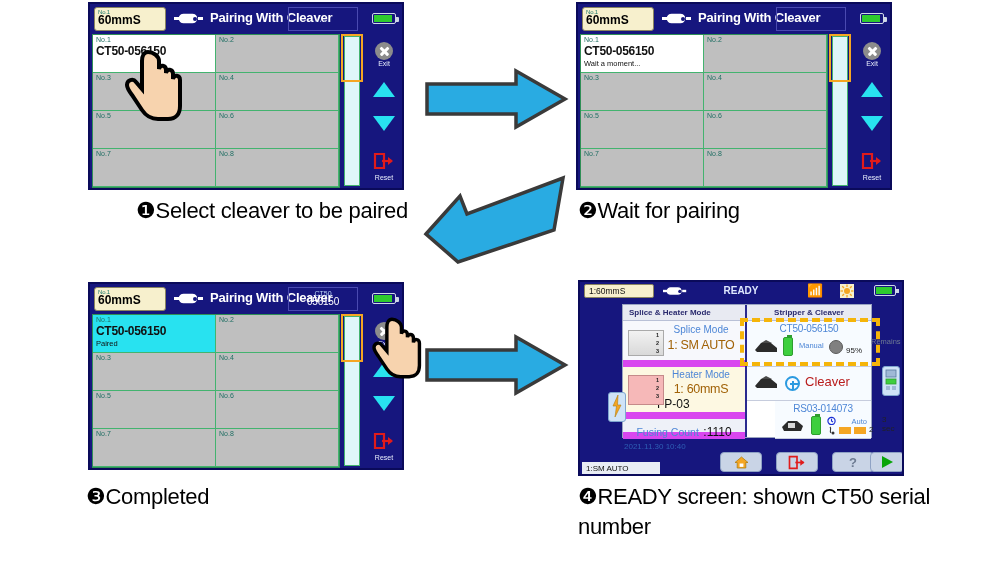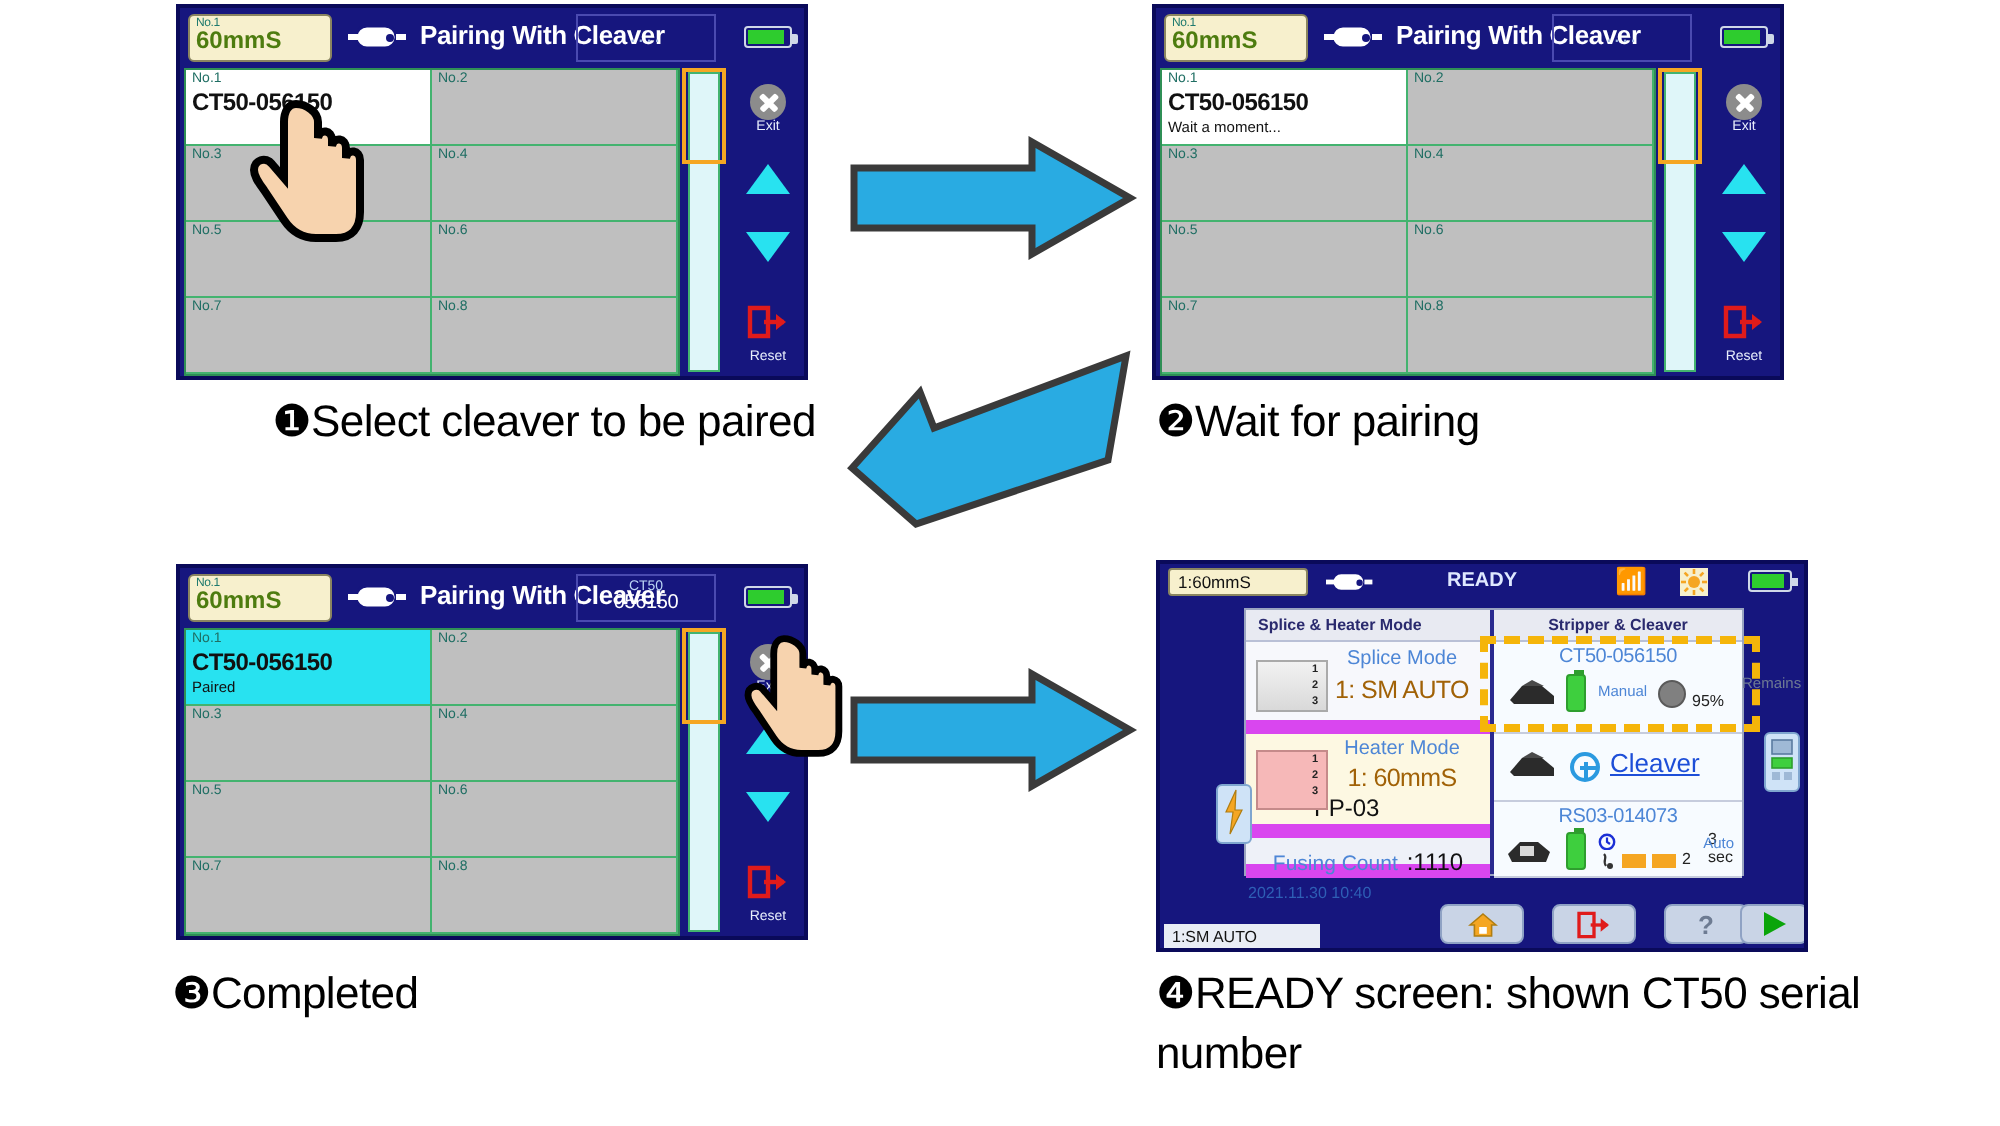--- a/index.html
+++ b/index.html
@@ -30,21 +30,21 @@
   .mode-chip {
     position: absolute; left: 4px; top: 3px;
     width: 72px; height: 24px;
     background: #f7f0cd;
     border: 1px solid #8a8560;
     border-radius: 3px;
     line-height: 1;
     padding: 1px 3px;
   }
   .mode-chip .mc-sm { font-size: 6px; color: #1f7a6e; display:block; letter-spacing: -0.2px;}
-  .mode-chip .mc-lg { font-size: 12px; color: #4d7c0f; font-weight: 600; display:block; margin-top:-1px;}
+  .mode-chip .mc-lg { font-size: 12px; color: #000000; font-weight: 600; display:block; margin-top:-1px;}
 
   .sleeve-ico {
     position: absolute; left: 84px; top: 7px;
     width: 30px; height: 15px;
   }
   .phdr-title {
     position: absolute; left: 120px; top: 6px;
     color: #ffffff; font-size: 13px; font-weight: 600;
     letter-spacing: -0.2px;
   }
@@ -176,36 +176,36 @@
   .num123 { position:absolute; font-size:5.5px; color:#222; line-height:5.5px; font-weight:700;}
   .lbl-blue { color:#4d86d6; font-size:10px; text-align:center; }
   .val-dark { color:#a16207; font-size:12.5px; text-align:center; letter-spacing:-0.3px;}
   .val-dark2 { color:#111; font-size:12px; text-align:left; }
   .count-lbl { color:#4d86d6; font-size:10.5px; }
   .count-val { color:#111; font-size:12px; }
 
   .rrow { position:relative; border-bottom:1px solid #c6ccdd; }
   .rrow-1 { height:46px; background:#f7fbff; }
   .rrow-2 { height:34px; background:#f7fbff; }
-  .rrow-3 { height:38px; background:#f7fbff; }
+  .rrow-3 { height:38px; background:#f7fbff;margin-left:28px; }
   .dev-title { text-align:center; color:#4d86d6; font-size:10px; padding-top:2px; letter-spacing:-0.2px;}
   .tool-ico { position:absolute; left:6px; width:26px; height:16px; }
   .mini-batt { position:absolute; width:10px; height:19px; border:1.4px solid #2e9e2e; border-radius:2px; background:#3ecf3e;}
   .mini-batt::before{content:"";position:absolute;left:2.5px;top:-3px;width:5px;height:2.5px;background:#2e9e2e;}
   .knob { width:14px;height:14px;border-radius:50%;background:#808080;border:1px solid #5a5a5a;}
   .sm-gray { font-size:7.5px; color:#6e7a93;}
   .sm-blue { font-size:7.5px; color:#4d86d6;}
   .sm-dark { font-size:8px; color:#222;}
   .plus-circ {
     width:15px;height:15px;border-radius:50%;border:2px solid #2b9ae0;position:relative;
   }
   .plus-circ::before,.plus-circ::after{content:"";position:absolute;background:#2b9ae0;}
   .plus-circ::before{left:2.5px;top:5px;width:8px;height:2px;}
   .plus-circ::after{left:5px;top:2.5px;width:2px;height:8px;}
-  .cleaver-word { font-size:13px; color:#1d4ed8;text-decoration:underline; }
+  .cleaver-word { font-size:13px; color:#b91c1c; }
   .orange-bar { display:inline-block; width:12px;height:7px;background:#f5a623;margin-right:2px;}
 
   
   .dash-hl {
     position:absolute; left:160px; top:18px; width:140px; height:48px;
     border: 4px dashed #f5b50a; pointer-events:none;
   }
 
   .left-tab {
     position:absolute; left:28px; top:92px; width:18px; height:30px;

